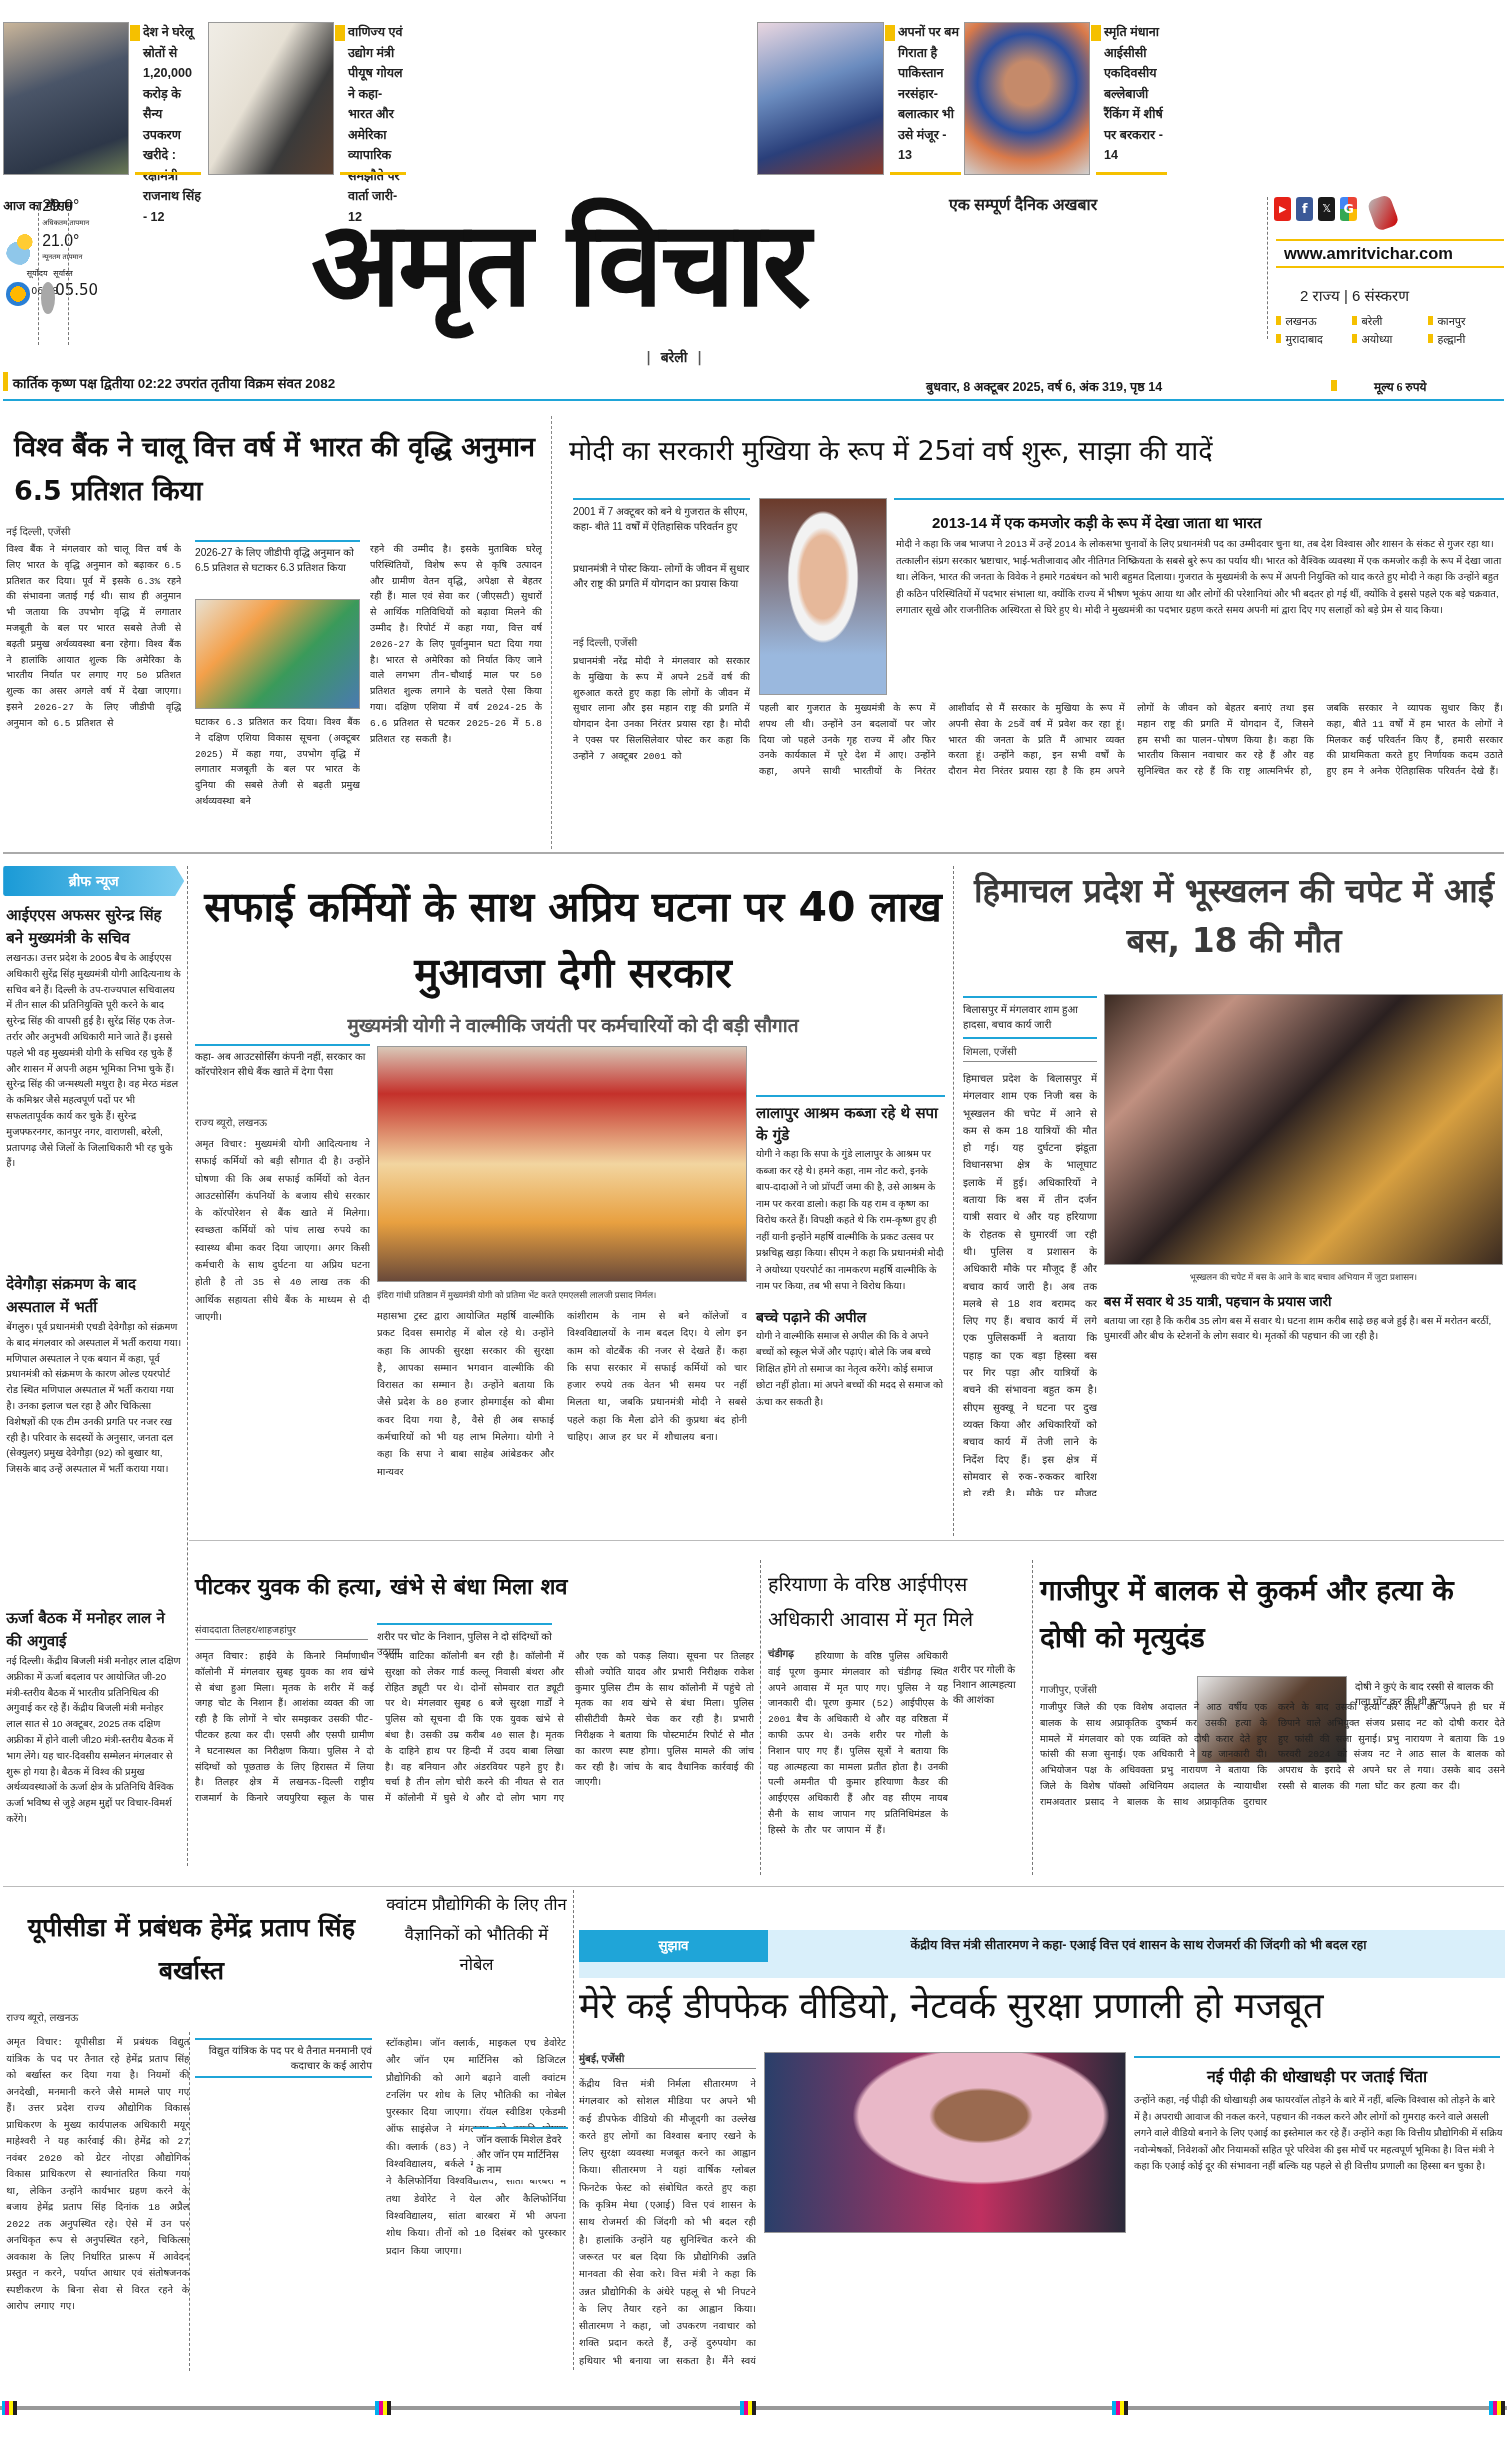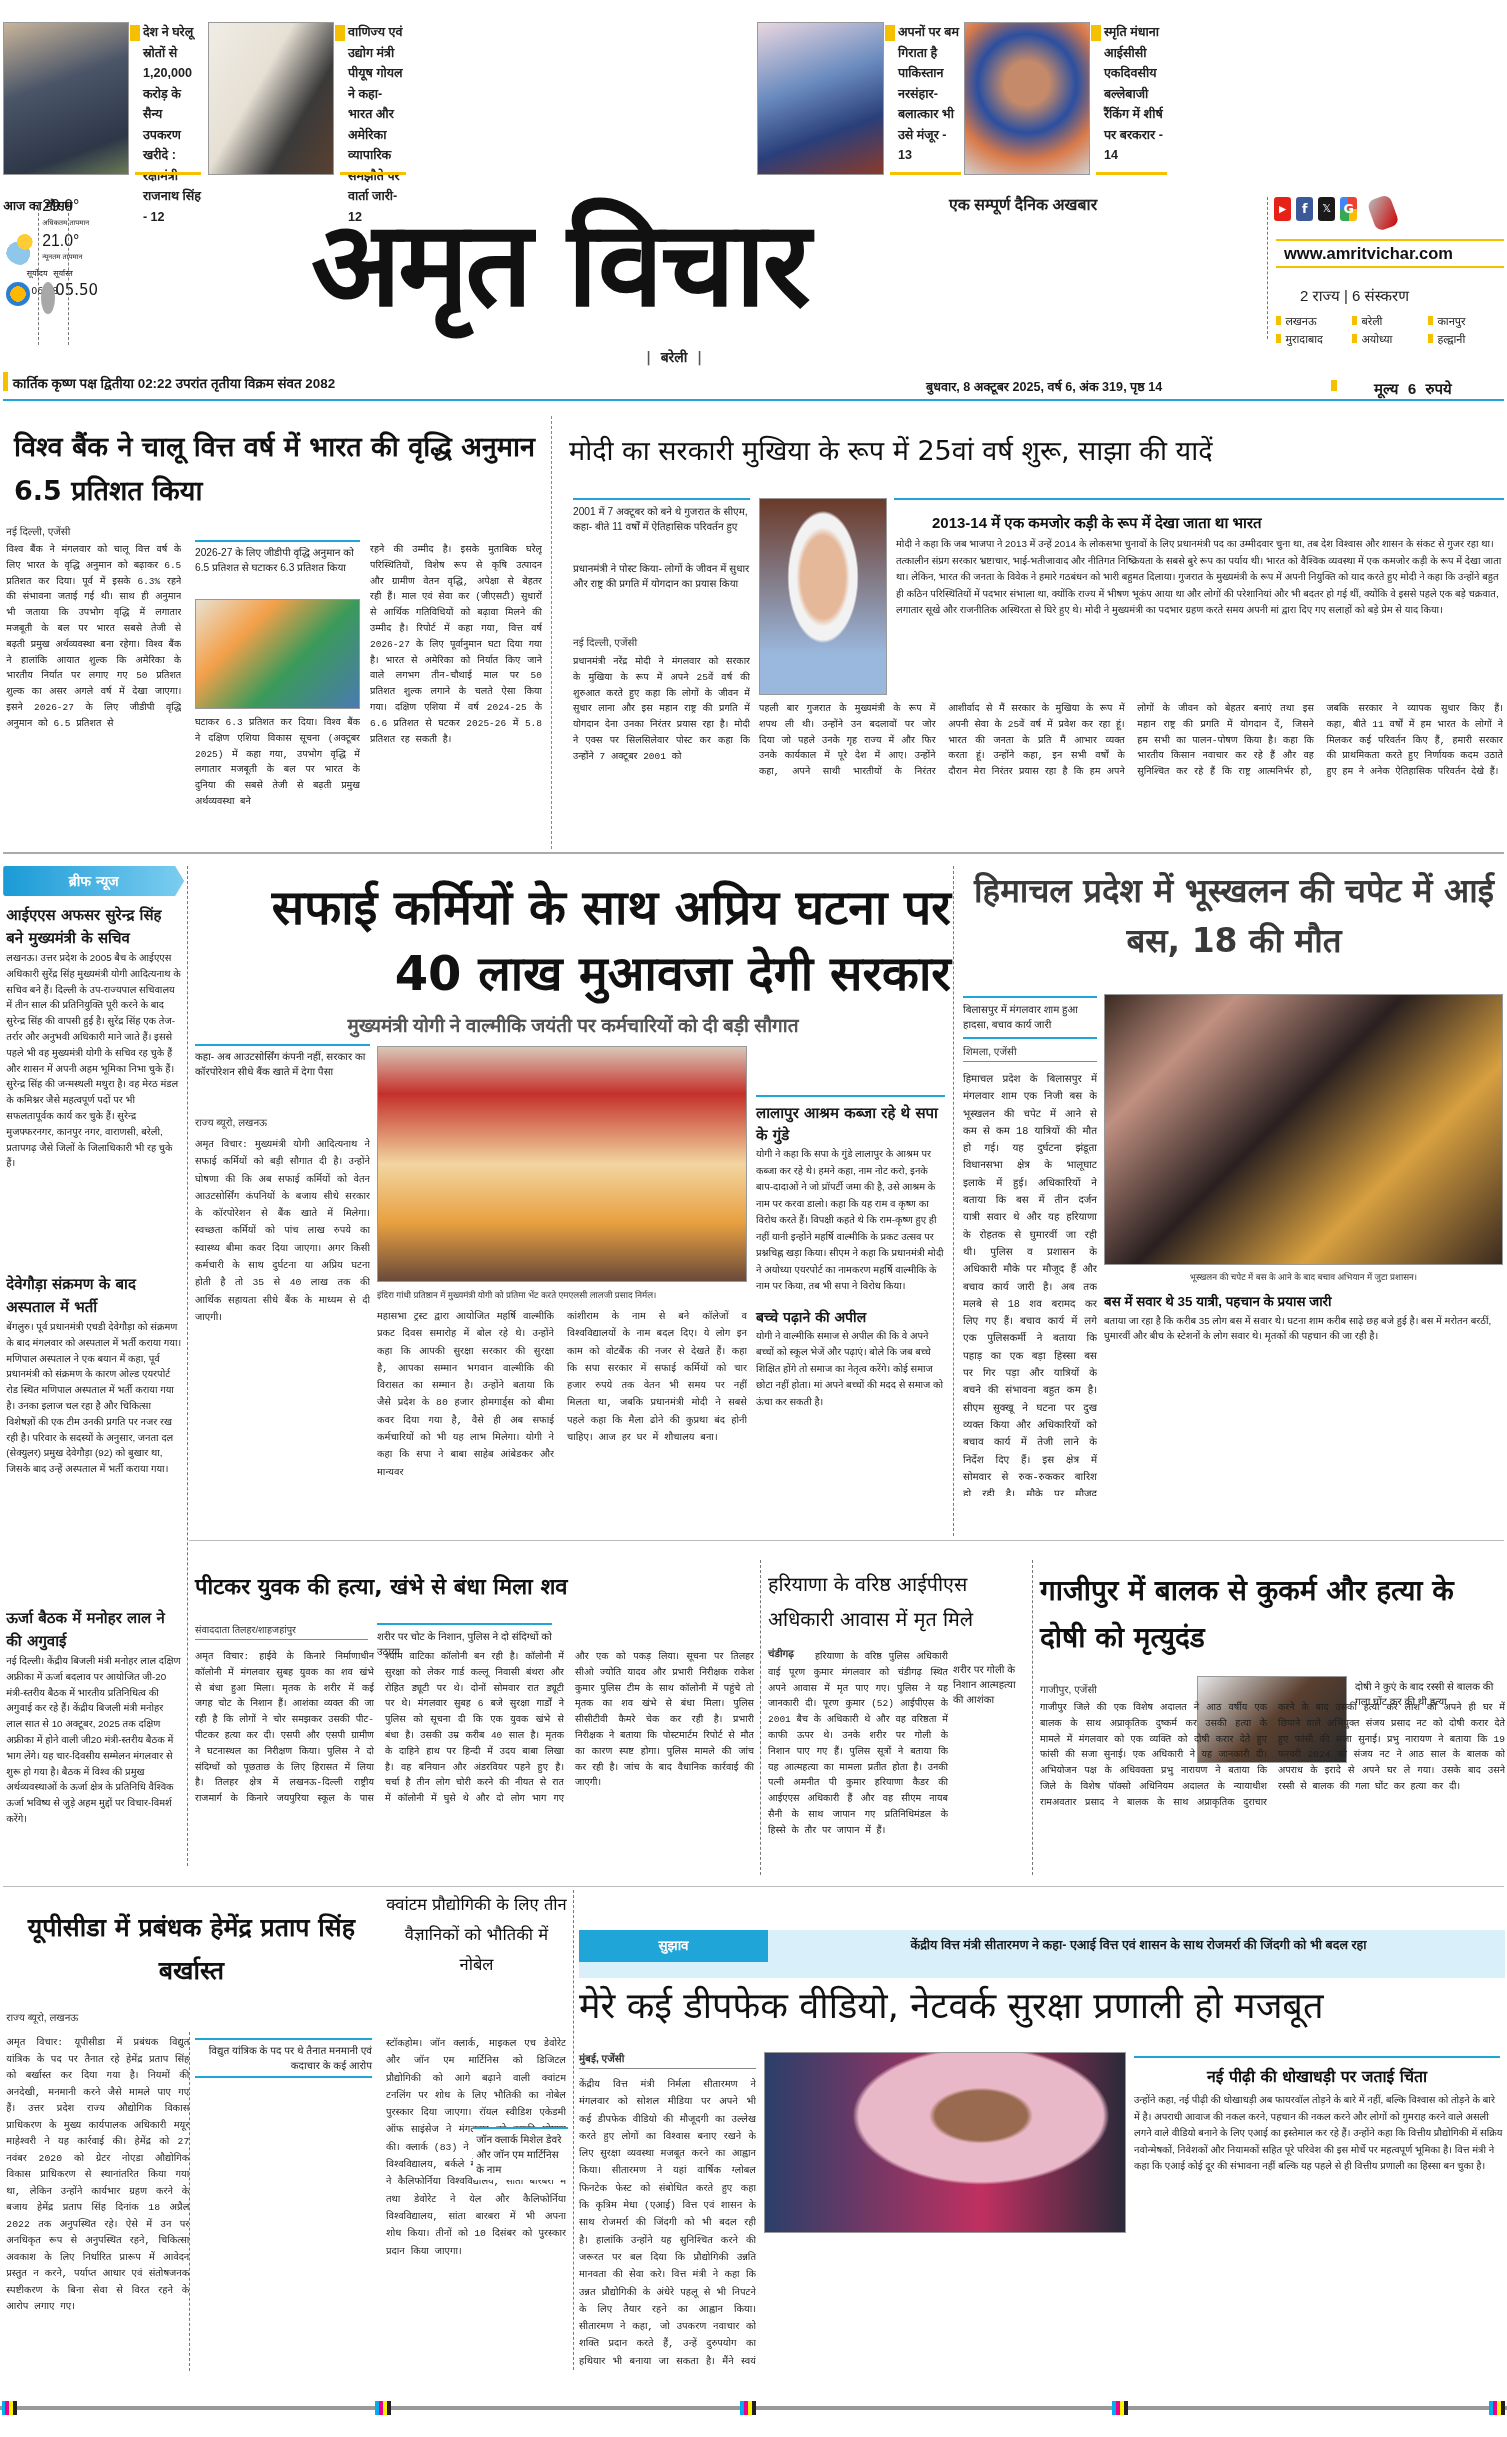--- a/index.html
+++ b/index.html
@@ -89,21 +89,21 @@
   <div><span style="display:inline-block;width:4.7px;height:9.5px;background:#f5c000;margin-right:4.7px"></span><span>अयोध्या</span></div>
   <div><span style="display:inline-block;width:4.7px;height:9.5px;background:#f5c000;margin-right:4.7px"></span><span>हल्द्वानी</span></div>
 </div>
 
 <div class="abs" style="left:3.2px;top:372px;width:756px;height:22px">
   <span style="position:absolute;left:0;top:0;width:4.7px;height:19px;background:#f5c000"></span>
   <span style="position:absolute;left:9.5px;top:1.6px;font-family:'Liberation Sans',sans-serif;font-weight:bold;font-size:13.4px;white-space:nowrap">कार्तिक कृष्ण पक्ष द्वितीया 02:22 उपरांत तृतीया विक्रम संवत 2082</span>
 </div>
 <div class="abs" style="left:926px;top:378px;font-family:'Liberation Sans',sans-serif;font-weight:bold;font-size:12.6px;white-space:nowrap">बुधवार, 8 अक्टूबर 2025, वर्ष 6, अंक 319, पृष्ठ 14</div>
 <div class="abs" style="left:1331px;top:380px;width:6.3px;height:11px;background:#f5c000"></div>
-<div class="abs" style="left:1374px;top:378px;font-family:Liberation Mono, monospace;font-weight:bold;font-size:15px">मूल्य 6 रुपये</div>
+<div class="abs" style="left:1374px;top:378px;font-family:Liberation Serif, serif;font-weight:bold;font-size:12px">मूल्य 6 रुपये</div>
 <div class="abs blue-rule" style="left:3.2px;top:399px;width:1501px;height:2.4px"></div>
 
 <div class="abs hl" style="left:14px;top:425px;width:528px;font-size:27px;line-height:44px">विश्व बैंक ने चालू वित्त वर्ष में भारत की वृद्धि अनुमान 6.5 प्रतिशत किया</div>
 <div class="abs dateline" style="left:6.3px;top:524px">नई दिल्ली, एजेंसी</div>
 <div class="abs body" style="left:6.3px;top:542px;width:175px;height:299px;overflow:hidden;font-size:9.5px;line-height:15.8px">विश्व बैंक ने मंगलवार को चालू वित्त वर्ष के लिए भारत के वृद्धि अनुमान को बढ़ाकर 6.5 प्रतिशत कर दिया। पूर्व में इसके 6.3% रहने की संभावना जताई गई थी। साथ ही अनुमान भी जताया कि उपभोग वृद्धि में लगातार मजबूती के बल पर भारत सबसे तेजी से बढ़ती प्रमुख अर्थव्यवस्था बना रहेगा। विश्व बैंक ने हालांकि आयात शुल्क कि अमेरिका के भारतीय निर्यात पर लगाए गए 50 प्रतिशत शुल्क का असर अगले वर्ष में देखा जाएगा। इसने 2026-27 के लिए जीडीपी वृद्धि अनुमान को 6.5 प्रतिशत से</div>
 <div class="abs blue-rule" style="left:195px;top:540px;width:165px;height:2.4px"></div>
 <div class="abs bullet" style="left:195px;top:545px;width:165px;font-size:10.2px;line-height:15px">2026-27 के लिए जीडीपी वृद्धि अनुमान को 6.5 प्रतिशत से घटाकर 6.3 प्रतिशत किया</div>
 <div class="abs photo" style="left:195px;top:599px;width:165px;height:110px;background:linear-gradient(135deg,#e8e0d0 0%,#f4a04a 30%,#3a9a5a 60%,#4a7ab0 100%)"></div>
 <div class="abs body" style="left:195px;top:715px;width:165px;height:126px;overflow:hidden;font-size:9.5px;line-height:15.8px">घटाकर 6.3 प्रतिशत कर दिया। विश्व बैंक ने दक्षिण एशिया विकास सूचना (अक्टूबर 2025) में कहा गया, उपभोग वृद्धि में लगातार मजबूती के बल पर भारत के दुनिया की सबसे तेजी से बढ़ती प्रमुख अर्थव्यवस्था बने</div>
 <div class="abs body" style="left:370px;top:542px;width:172px;height:299px;overflow:hidden;font-size:9.5px;line-height:15.8px">रहने की उम्मीद है। इसके मुताबिक घरेलू परिस्थितियों, विशेष रूप से कृषि उत्पादन और ग्रामीण वेतन वृद्धि, अपेक्षा से बेहतर रही हैं। माल एवं सेवा कर (जीएसटी) सुधारों से आर्थिक गतिविधियों को बढ़ावा मिलने की उम्मीद है। रिपोर्ट में कहा गया, वित्त वर्ष 2026-27 के लिए पूर्वानुमान घटा दिया गया है। भारत से अमेरिका को निर्यात किए जाने वाले लगभग तीन-चौथाई माल पर 50 प्रतिशत शुल्क लगाने के चलते ऐसा किया गया। दक्षिण एशिया में वर्ष 2024-25 के 6.6 प्रतिशत से घटकर 2025-26 में 5.8 प्रतिशत रह सकती है।</div>
@@ -133,21 +133,21 @@
 <div class="abs" style="left:6.3px;top:1273px;width:175px">
   <div class="brief-h" style="font-size:15px;line-height:23px">देवेगौड़ा संक्रमण के बाद अस्पताल में भर्ती</div>
   <div class="brief-b">बेंगलुरु। पूर्व प्रधानमंत्री एचडी देवेगौड़ा को संक्रमण के बाद मंगलवार को अस्पताल में भर्ती कराया गया। मणिपाल अस्पताल ने एक बयान में कहा, पूर्व प्रधानमंत्री को संक्रमण के कारण ओल्ड एयरपोर्ट रोड स्थित मणिपाल अस्पताल में भर्ती कराया गया है। उनका इलाज चल रहा है और चिकित्सा विशेषज्ञों की एक टीम उनकी प्रगति पर नजर रख रही है। परिवार के सदस्यों के अनुसार, जनता दल (सेक्युलर) प्रमुख देवेगौड़ा (92) को बुखार था, जिसके बाद उन्हें अस्पताल में भर्ती कराया गया।</div>
 </div>
 <div class="abs" style="left:6.3px;top:1607px;width:175px">
   <div class="brief-h" style="font-size:15px;line-height:23px">ऊर्जा बैठक में मनोहर लाल ने की अगुवाई</div>
   <div class="brief-b">नई दिल्ली। केंद्रीय बिजली मंत्री मनोहर लाल दक्षिण अफ्रीका में ऊर्जा बदलाव पर आयोजित जी-20 मंत्री-स्तरीय बैठक में भारतीय प्रतिनिधित्व की अगुवाई कर रहे हैं। केंद्रीय बिजली मंत्री मनोहर लाल सात से 10 अक्टूबर, 2025 तक दक्षिण अफ्रीका में होने वाली जी20 मंत्री-स्तरीय बैठक में भाग लेंगे। यह चार-दिवसीय सम्मेलन मंगलवार से शुरू हो गया है। बैठक में विश्व की प्रमुख अर्थव्यवस्थाओं के ऊर्जा क्षेत्र के प्रतिनिधि वैश्विक ऊर्जा भविष्य से जुड़े अहम मुद्दों पर विचार-विमर्श करेंगे।</div>
 </div>
 <div class="abs" style="left:187px;top:866px;height:1000px;border-left:0.8px dashed #777"></div>
 
-<div class="abs hl" style="left:195px;top:874px;width:756px;font-size:48px;line-height:66px;text-align:right">सफाई कर्मियों के साथ अप्रिय घटना पर 40 लाख मुआवजा देगी सरकार</div>
+<div class="abs hl" style="left:195px;top:874px;width:756px;font-size:41px;line-height:66px;text-align:center">सफाई कर्मियों के साथ अप्रिय घटना पर 40 लाख मुआवजा देगी सरकार</div>
 <div class="abs" style="left:195px;top:1012px;width:756px;text-align:center;font-family:'Liberation Sans',sans-serif;font-weight:bold;font-size:19px;color:#555">मुख्यमंत्री योगी ने वाल्मीकि जयंती पर कर्मचारियों को दी बड़ी सौगात</div>
 <div class="abs blue-rule" style="left:195px;top:1044px;width:175px;height:2.4px"></div>
 <div class="abs bullet" style="left:195px;top:1049px;width:175px;font-size:10.2px;line-height:15px">कहा- अब आउटसोर्सिंग कंपनी नहीं, सरकार का कॉरपोरेशन सीधे बैंक खाते में देगा पैसा</div>
 <div class="abs dateline" style="left:195px;top:1115px">राज्य ब्यूरो, लखनऊ</div>
 <div class="abs body" style="left:195px;top:1136px;width:175px;height:299px;overflow:hidden;font-size:9.8px;line-height:17.3px">अमृत विचार: मुख्यमंत्री योगी आदित्यनाथ ने सफाई कर्मियों को बड़ी सौगात दी है। उन्होंने घोषणा की कि अब सफाई कर्मियों को वेतन आउटसोर्सिंग कंपनियों के बजाय सीधे सरकार के कॉरपोरेशन से बैंक खाते में मिलेगा। स्वच्छता कर्मियों को पांच लाख रुपये का स्वास्थ्य बीमा कवर दिया जाएगा। अगर किसी कर्मचारी के साथ दुर्घटना या अप्रिय घटना होती है तो 35 से 40 लाख तक की आर्थिक सहायता सीधे बैंक के माध्यम से दी जाएगी।</div>
 <div class="abs photo" style="left:377px;top:1046px;width:370px;height:236px;background:linear-gradient(180deg,#d9c8b8 0%,#c4302a 20%,#f2d5a0 50%,#e8a040 75%,#6a4a3a 100%)"></div>
 <div class="abs" style="left:377px;top:1289px;width:370px;font-family:'Liberation Sans',sans-serif;font-size:8.7px;color:#333">इंदिरा गांधी प्रतिष्ठान में मुख्यमंत्री योगी को प्रतिमा भेंट करते एमएलसी लालजी प्रसाद निर्मल।</div>
 <div class="abs body" style="left:377px;top:1308px;width:177px;height:221px;overflow:hidden;font-size:9.8px;line-height:17.3px">महासभा ट्रस्ट द्वारा आयोजित महर्षि वाल्मीकि प्रकट दिवस समारोह में बोल रहे थे। उन्होंने कहा कि आपकी सुरक्षा सरकार की सुरक्षा है, आपका सम्मान भगवान वाल्मीकि की विरासत का सम्मान है। उन्होंने बताया कि जैसे प्रदेश के 80 हजार होमगार्ड्स को बीमा कवर दिया गया है, वैसे ही अब सफाई कर्मचारियों को भी यह लाभ मिलेगा। योगी ने कहा कि सपा ने बाबा साहेब आंबेडकर और मान्यवर</div>
 <div class="abs body" style="left:567px;top:1308px;width:180px;height:221px;overflow:hidden;font-size:9.8px;line-height:17.3px">कांशीराम के नाम से बने कॉलेजों व विश्वविद्यालयों के नाम बदल दिए। ये लोग इन काम को वोटबैंक की नजर से देखते हैं। कहा कि सपा सरकार में सफाई कर्मियों को चार हजार रुपये तक वेतन भी समय पर नहीं मिलता था, जबकि प्रधानमंत्री मोदी ने सबसे पहले कहा कि मैला ढोने की कुप्रथा बंद होनी चाहिए। आज हर घर में शौचालय बना।</div>
 <div class="abs" style="left:756px;top:1095px;width:189px">

